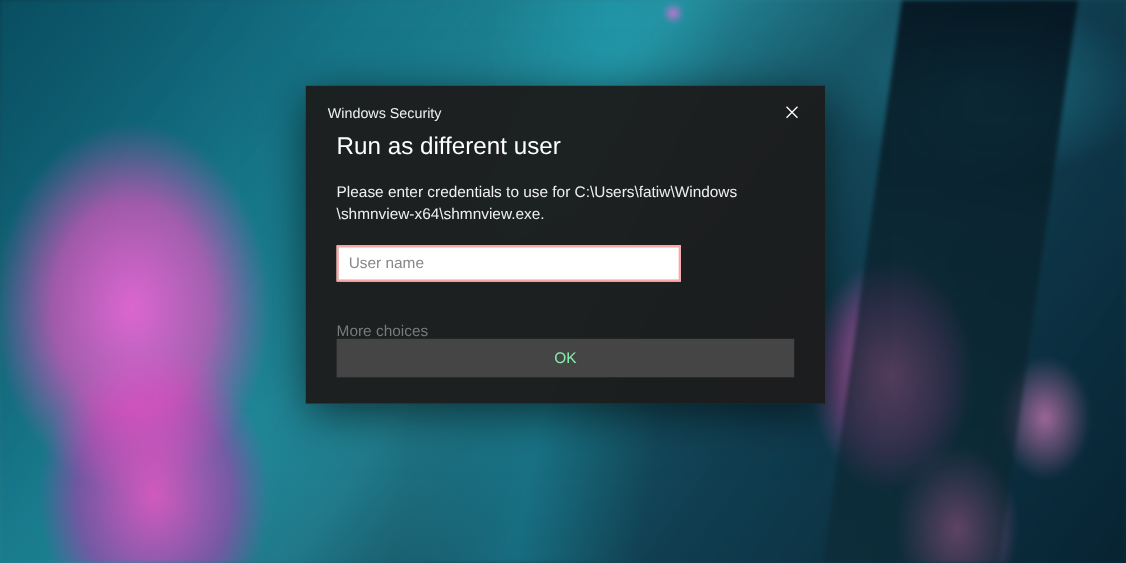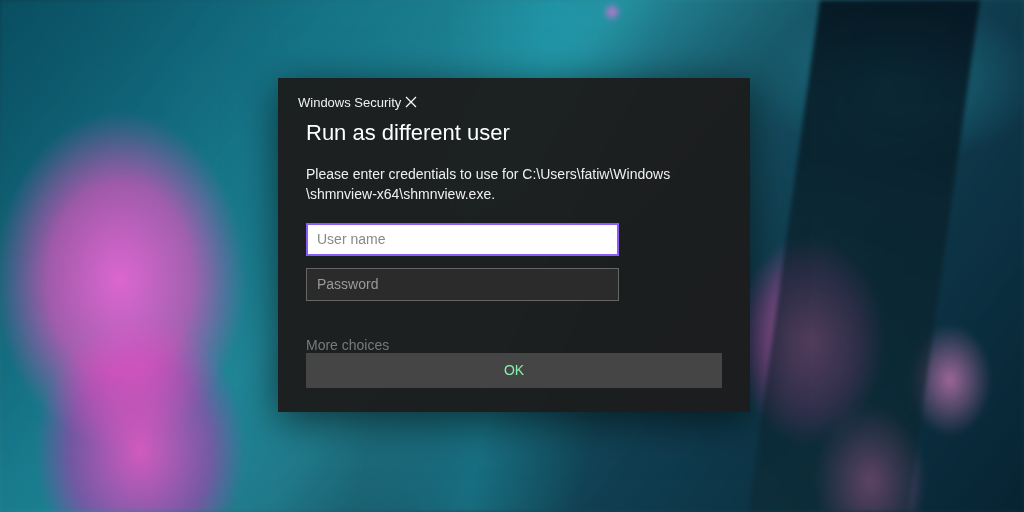--- a/index.html
+++ b/index.html
@@ -51,21 +51,21 @@
       left: 278px;
       top: 78px;
       width: 472px;
       background: rgba(28,28,28,0.96);
       color: #fff;
       padding: 14px 28px 24px 28px;
       box-shadow: 0 8px 40px rgba(0,0,0,0.6);
     }
     .dialog-header {
       display: flex;
-      justify-content: flex-start;
+      justify-content: space-between;
       align-items: center;
       margin-bottom: 8px;
     }
     .dialog-title-small {
       font-size: 13px;
       font-weight: 400;
       color: #f0f0f0;
       margin-left: -8px;
     }
     .close-btn {
@@ -107,21 +107,21 @@
       font-size: 14px;
       font-family: inherit;
       outline: none;
       display: block;
     }
     .input-field::placeholder {
       color: #9a9a9a;
     }
     .input-field.focused {
       background: #fff;
-      border: 2px solid #8b5cf6;
+      border: 2px solid #fca5a5;
       color: #000;
       padding: 0 9px;
     }
     .input-field.focused::placeholder {
       color: #888;
     }
     .username-wrap {
       margin-bottom: 12px;
     }
     .more-choices {
@@ -162,20 +162,19 @@
 
   <div class="dialog-heading">Run as different user</div>
 
   <div class="dialog-message">Please enter credentials to use for C:\Users\fatiw\Windows
 \shmnview-x64\shmnview.exe.</div>
 
   <div class="username-wrap">
     <input type="text" class="input-field focused" placeholder="User name" style="">
   </div>
 
-  <input type="password" class="input-field" placeholder="Password" style="">
 
   <div class="more-choices">More choices</div>
 
   <div class="button-row">
     <button class="btn">OK</button>
   </div>
 </div>
 
 </body></html>

